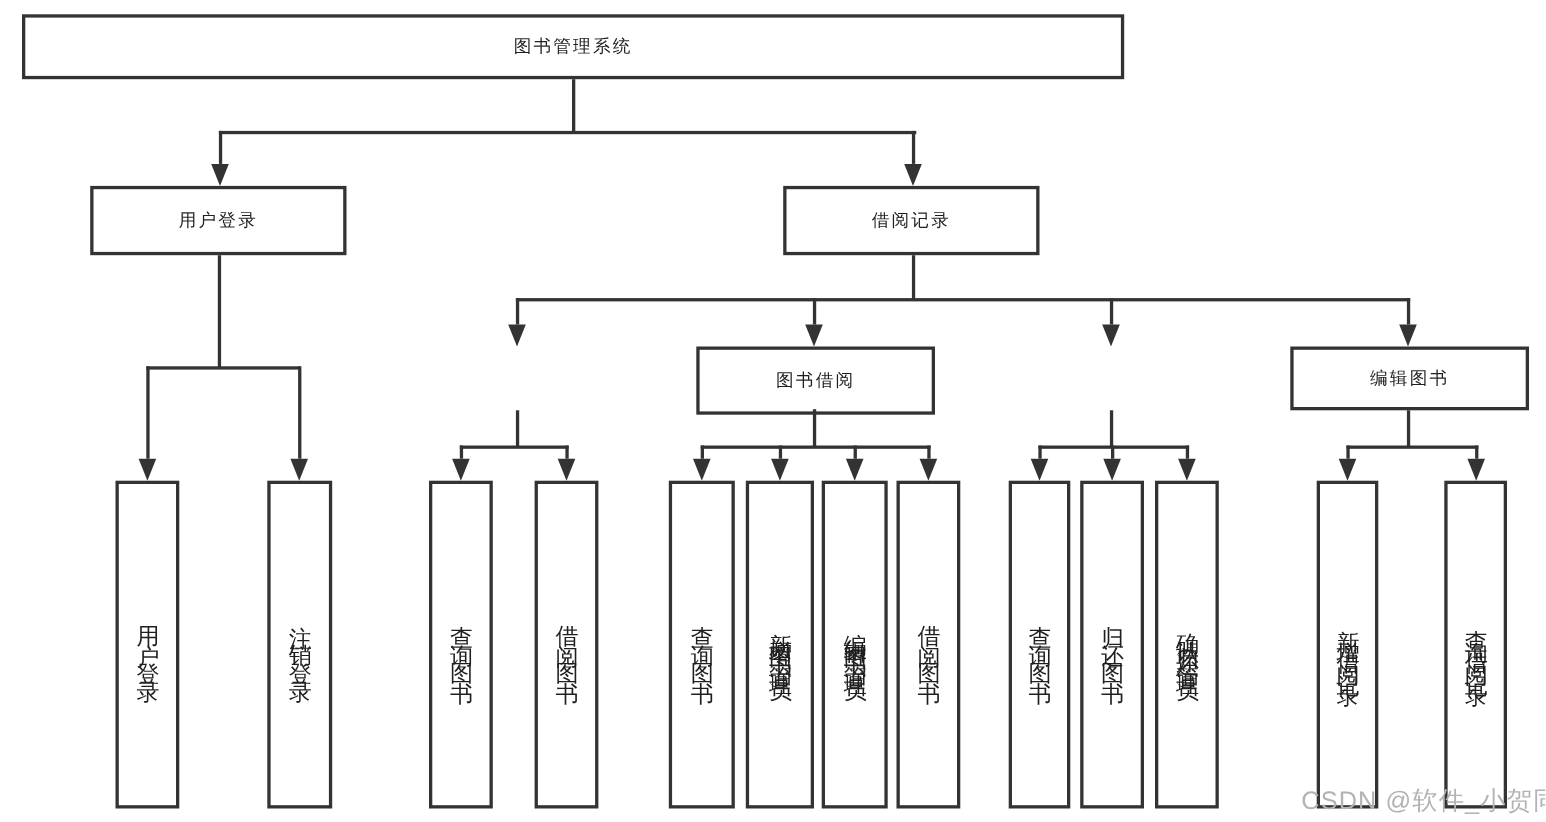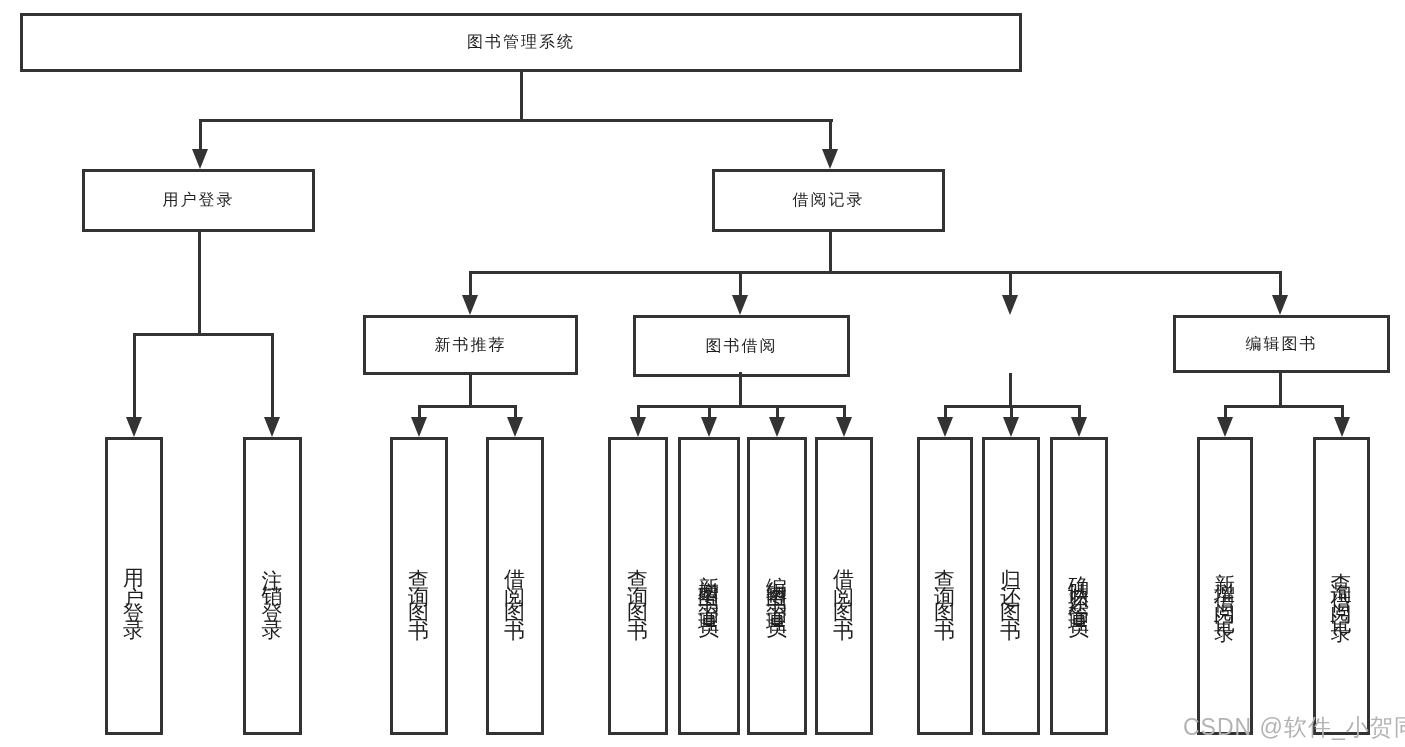--- a/index.html
+++ b/index.html
@@ -67,23 +67,20 @@
   <i class="hl" style="left:469px;top:271px;width:813px"></i>
   <i class="vl" style="left:469px;top:271px;height:24px"></i>
   <i class="ah" style="left:462px;top:295px"></i>
   <i class="vl" style="left:739px;top:271px;height:24px"></i>
   <i class="ah" style="left:732px;top:295px"></i>
   <i class="vl" style="left:1009px;top:271px;height:24px"></i>
   <i class="ah" style="left:1002px;top:295px"></i>
   <i class="vl" style="left:1279px;top:271px;height:24px"></i>
   <i class="ah" style="left:1272px;top:295px"></i>
 
-  <div class="box hb" style="left:363px;top:315px;width:215px;height:60px">
-    <span>新书推荐</span>
-  </div>
   <div class="box hb" style="left:633px;top:315px;width:217px;height:62px">
     <span>图书借阅</span>
   </div>
   <div class="box hb" style="left:1173px;top:315px;width:217px;height:58px">
     <span>编辑图书</span>
   </div>
 
   <i class="vl" style="left:469px;top:373px;height:34px"></i>
   <i class="hl" style="left:418px;top:405px;width:99px"></i>
   <i class="vl" style="left:418px;top:405px;height:12px"></i>

